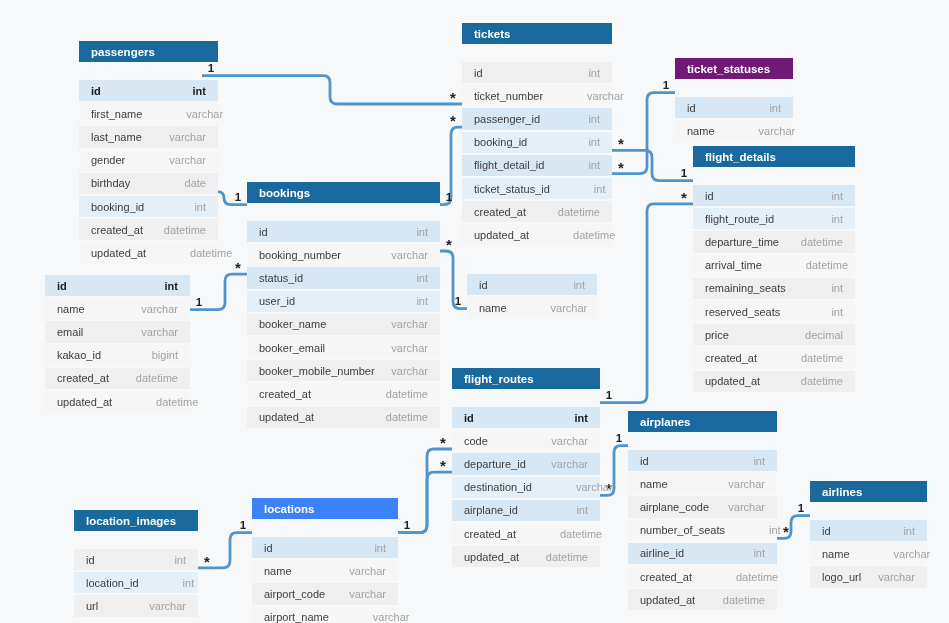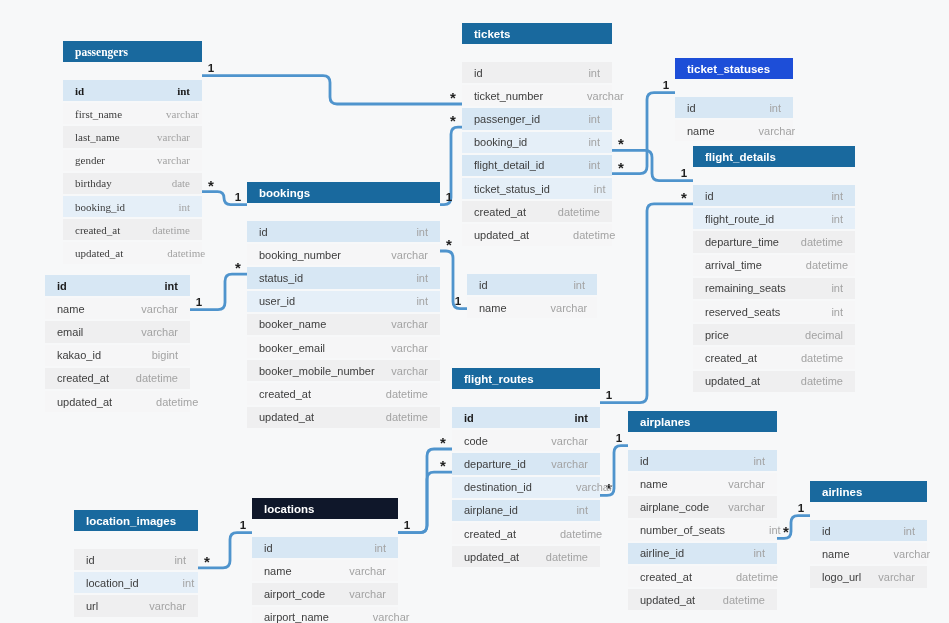--- a/index.html
+++ b/index.html
@@ -95,21 +95,21 @@
       <path d="M600,495.4 H607 Q614,495.4 614,488.4 V452.6 Q614,445.6 621,445.6 H628" class="rel-path" stroke="#4f94cd"></path>
       <text x="609" y="494.4" text-anchor="middle" class="card-label card-star">*</text>
       <text x="619" y="441.6" text-anchor="middle" class="card-label card-one">1</text>
       <path d="M777,538.4 H784 Q791,538.4 791,531.4 V522.6 Q791,515.6 798,515.6 H810" class="rel-path" stroke="#4f94cd"></path>
       <text x="786" y="537.4" text-anchor="middle" class="card-label card-star">*</text>
       <text x="801" y="511.6" text-anchor="middle" class="card-label card-one">1</text>
       <path d="M198,567.8 H223 Q230,567.8 230,560.8 V539.6 Q230,532.6 237,532.6 H252" class="rel-path" stroke="#4f94cd"></path>
       <text x="207" y="566.8" text-anchor="middle" class="card-label card-star">*</text>
       <text x="243" y="528.6" text-anchor="middle" class="card-label card-one">1</text>
     </svg>
-<div class="table" style="left: 63px; top: 41px; width: 139px; font-family: Liberation Serif, serif;">
+<div class="table" style="left: 79px; top: 41px; width: 139px;">
       <div class="thead" style="background: rgb(25, 105, 158); color: rgb(255, 255, 255);">passengers</div>
       <div class="row odd key pk">
         <span class="fname">id</span>
         <span class="ftype">int</span>
       </div>
       <div class="row even">
         <span class="fname">first_name</span>
         <span class="ftype">varchar</span>
       </div>
       <div class="row odd">
@@ -166,21 +166,21 @@
       <div class="row odd">
         <span class="fname">created_at</span>
         <span class="ftype">datetime</span>
       </div>
       <div class="row even">
         <span class="fname">updated_at</span>
         <span class="ftype">datetime</span>
       </div>
     </div>
     <div class="table" style="left: 675px; top: 58px; width: 118px;">
-      <div class="thead" style="background: #1d4ed8; color: rgb(255, 255, 255);">ticket_statuses</div>
+      <div class="thead" style="background: #701a75; color: rgb(255, 255, 255);">ticket_statuses</div>
       <div class="row odd key">
         <span class="fname">id</span>
         <span class="ftype">int</span>
       </div>
       <div class="row even">
         <span class="fname">name</span>
         <span class="ftype">varchar</span>
       </div>
     </div>
     <div class="table" style="left: 693px; top: 146px; width: 162px;">
@@ -368,21 +368,21 @@
       <div class="row even">
         <span class="fname">name</span>
         <span class="ftype">varchar</span>
       </div>
       <div class="row odd">
         <span class="fname">logo_url</span>
         <span class="ftype">varchar</span>
       </div>
     </div>
     <div class="table" style="left: 252px; top: 498px; width: 146px;">
-      <div class="thead" style="background: #0f172a; color: rgb(255, 255, 255);">locations</div>
+      <div class="thead" style="background: #3b82f6; color: rgb(255, 255, 255);">locations</div>
       <div class="row odd key">
         <span class="fname">id</span>
         <span class="ftype">int</span>
       </div>
       <div class="row even">
         <span class="fname">name</span>
         <span class="ftype">varchar</span>
       </div>
       <div class="row odd">
         <span class="fname">airport_code</span>

